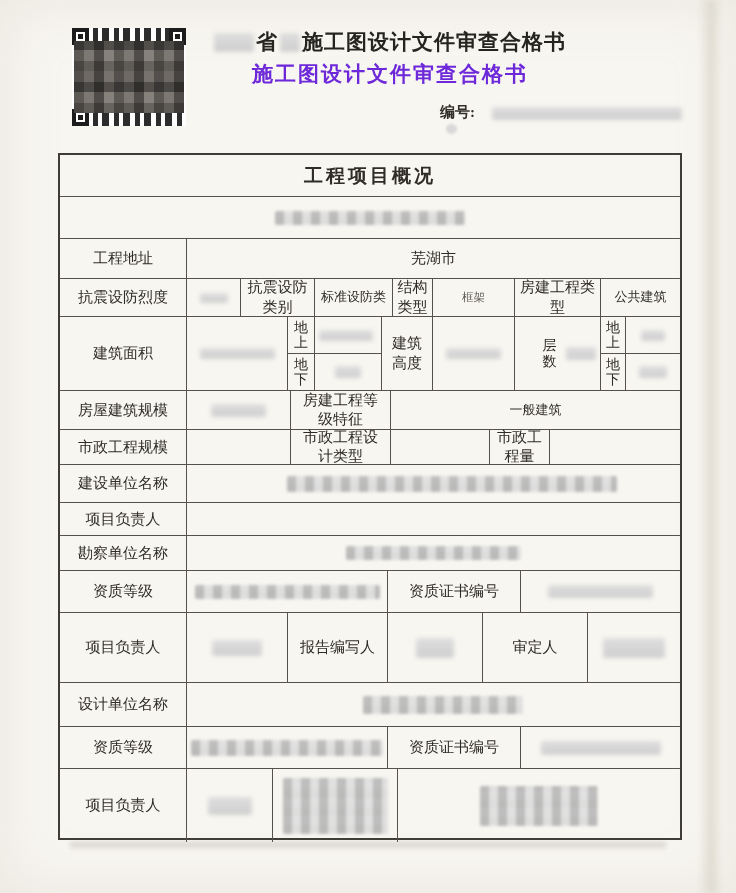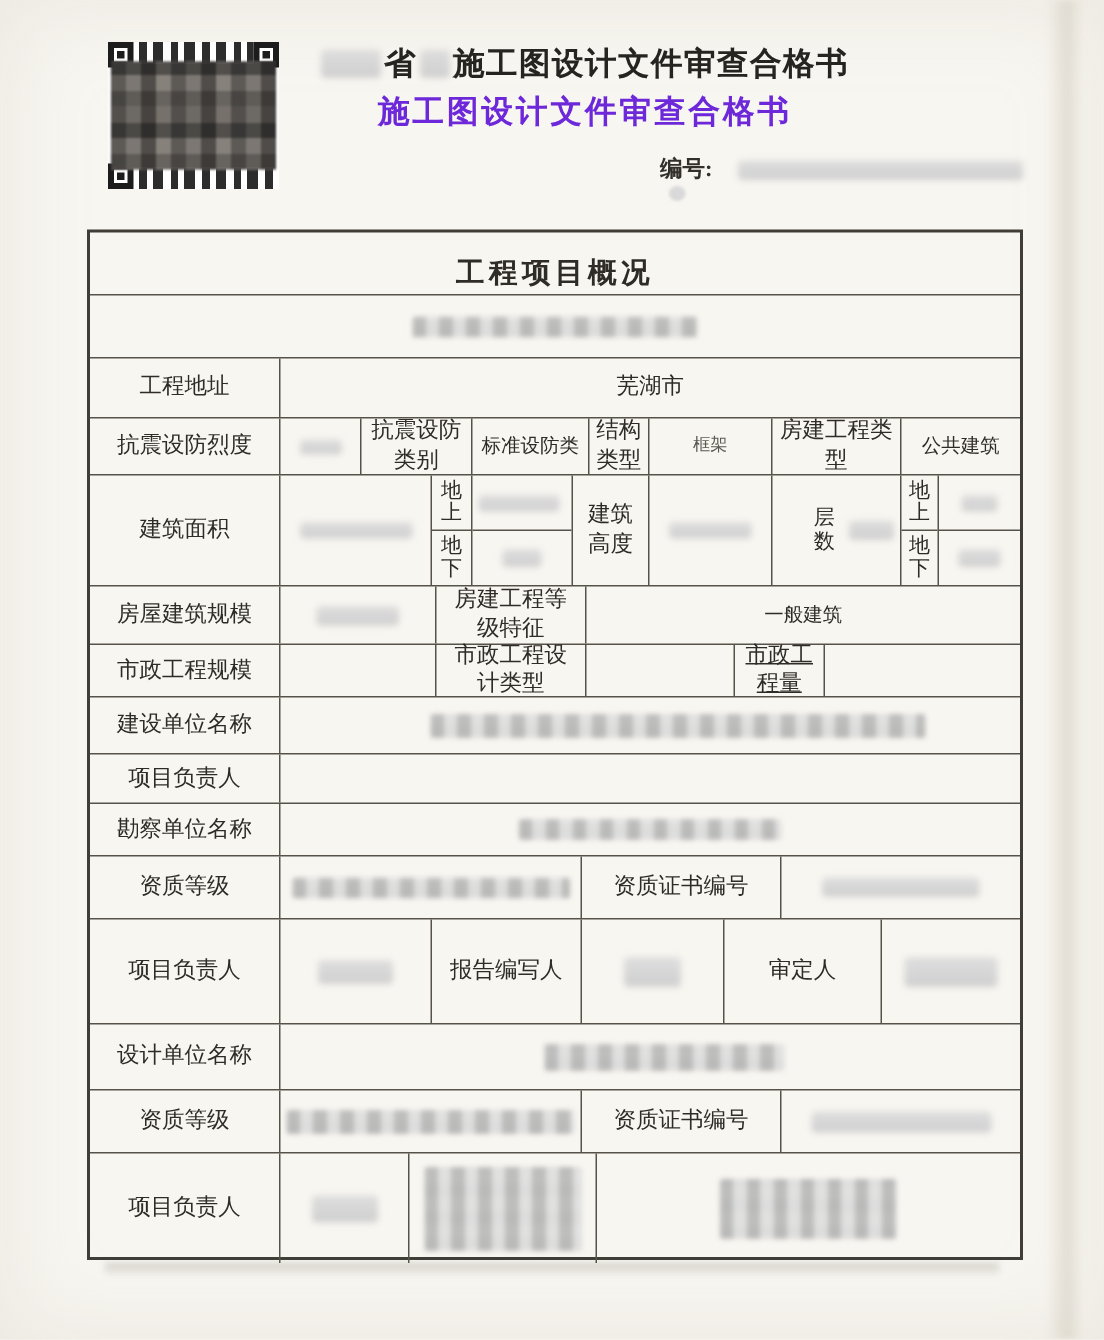--- a/index.html
+++ b/index.html
@@ -90,21 +90,21 @@
   <span>施工图设计文件审查合格书</span>
 </div>
 <div class="title2">施工图设计文件审查合格书</div>
 
 <div class="docno">编号:</div>
 <span class="rd docno-val"></span>
 <div class="docno-dot"></div>
 
 <div class="tbl">
 
-  <div class="r" style="height:41px;align-items:flex-end;">
+  <div class="r" style="height:41px;">
     <div class="c tbl-title" style="flex:1;">工程项目概况</div>
   </div>
 
   <div class="r" style="height:42px;">
     <div class="c" style="flex:1;">
       <span class="rdm" style="width:190px;height:14px;"></span>
     </div>
   </div>
 
   <div class="r" style="height:40px;">
@@ -192,21 +192,21 @@
   </div>
 
   <div class="r" style="height:35px;">
     <div class="c" style="flex:0 0 126px;">市政工程规模</div>
     <div class="c" style="flex:0 0 104px;"></div>
     <div class="c" style="flex:0 0 100px;">
         <span class="wrap" style="width:84px;">市政工程设计类型</span>
       </div>
     <div class="c" style="flex:0 0 99px;"></div>
     <div class="c" style="flex:0 0 60px;">
-        <span class="wrap" style="width:50px;text-decoration:underline;">市政工程量</span>
+        <span class="wrap" style="width:50px;">市政工程量</span>
       </div>
     <div class="c" style="flex:1;"></div>
   </div>
 
   <div class="r" style="height:38px;">
     <div class="c b" style="flex:0 0 126px;">建设单位名称</div>
     <div class="c" style="flex:1;">
       <span class="rdm" style="width:330px;height:16px;margin-left:36px;"></span>
     </div>
   </div>

